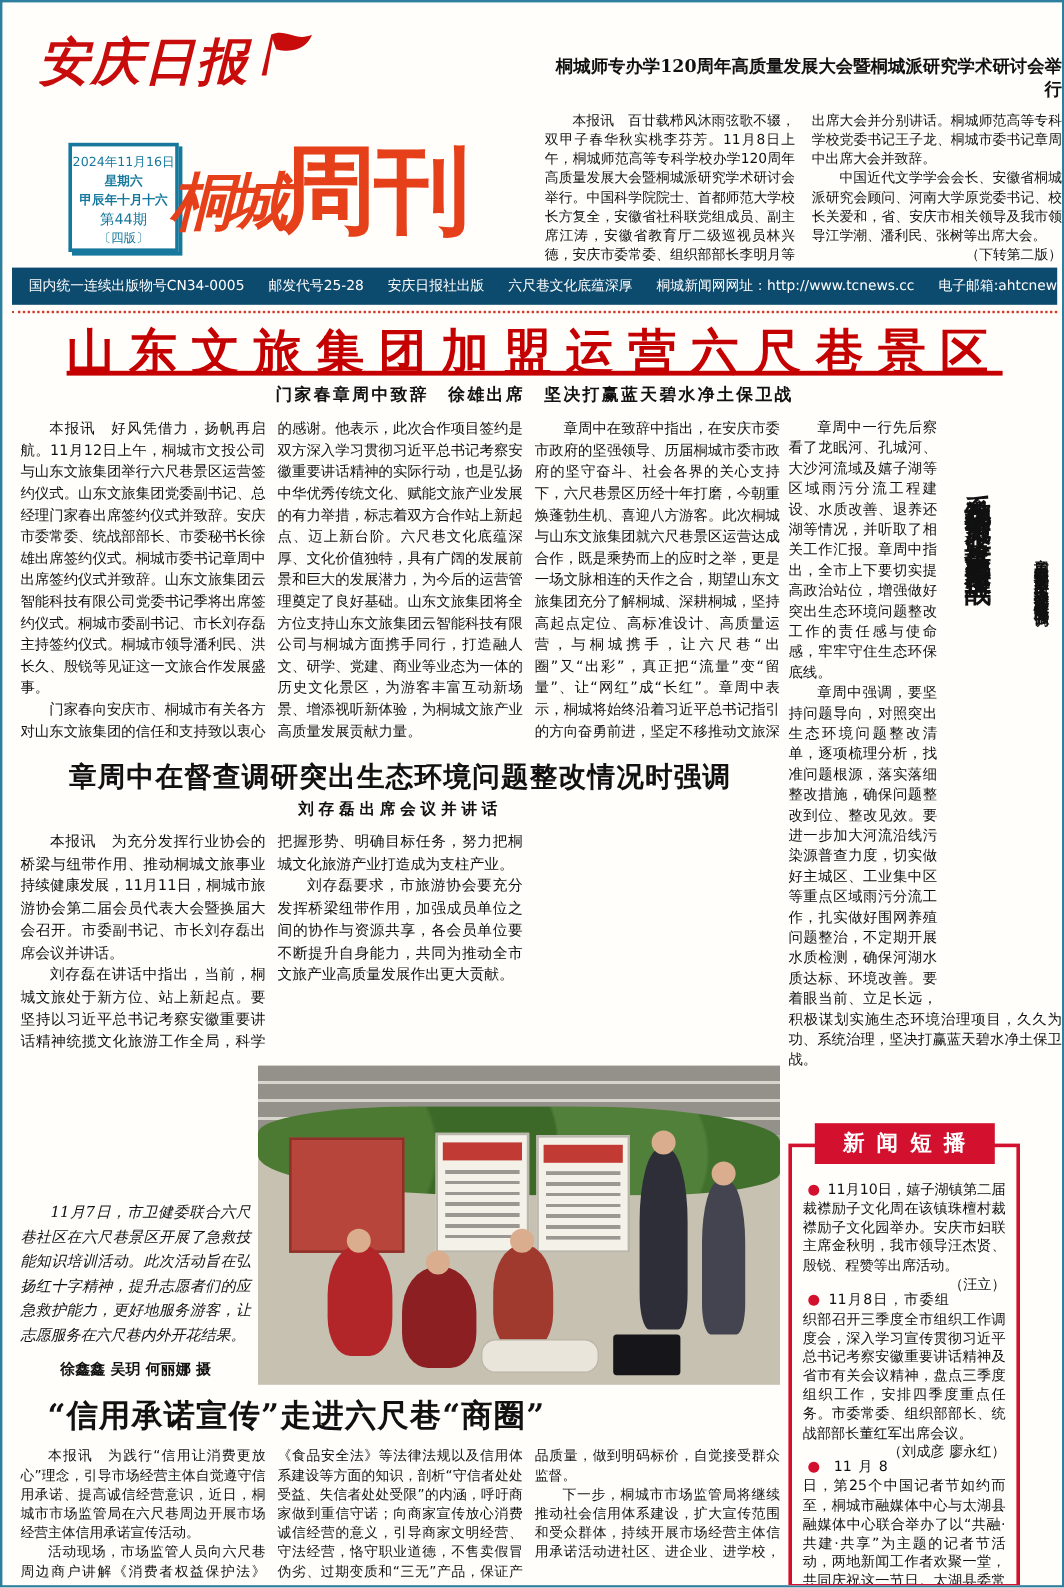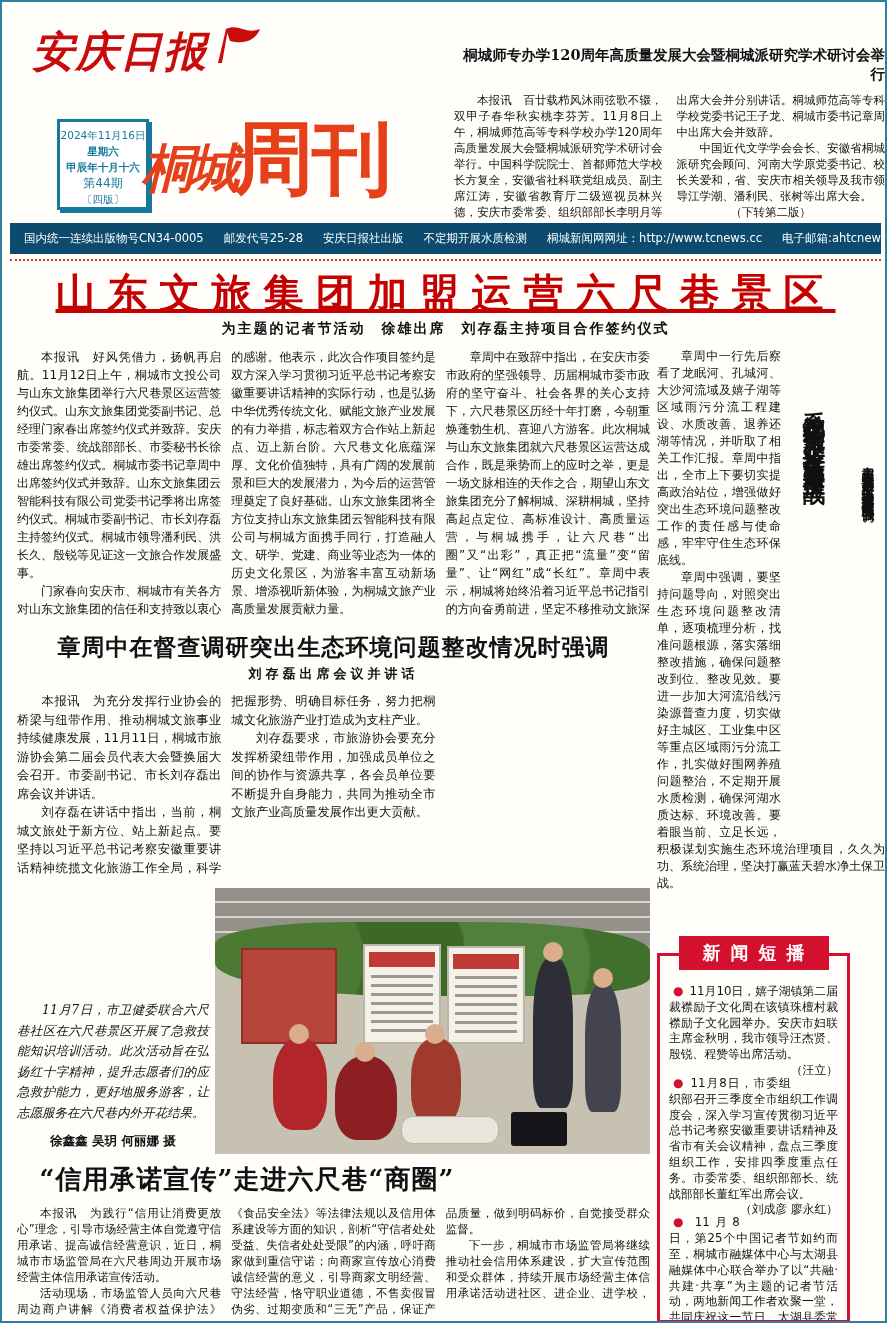--- a/index.html
+++ b/index.html
@@ -1,20 +1,20 @@
 <!DOCTYPE html>
 <html><head>
 <meta charset="utf-8">
 <style>
   html,body{margin:0;padding:0;background:#e8e8e4;}
   .page{position:relative;width:887px;height:1323px;margin:0 auto;background:#fffefa;
         border:2px solid #2e7f9e;box-sizing:border-box;overflow:hidden;
         font-family:"DejaVu Sans",sans-serif;color:#111;}
   p{margin:0;text-indent:2em;text-align:justify;}
-  .byline-r{text-align:center;text-indent:0;padding-right:20px;}
+  .byline-r{text-align:right;text-indent:0;padding-right:0;}
 
   
   .logo{position:absolute;left:30px;top:22px;display:flex;align-items:center;}
   .logo-text{font-family:"DejaVu Serif",serif;font-style:italic;font-weight:900;
              font-size:42px;color:#c80b0b;letter-spacing:2px;}
   .flag{margin-left:4px;margin-top:-14px;}
   .date-box{position:absolute;left:55px;top:117px;width:92px;height:91px;box-sizing:border-box;
             border:3px solid #16789d;box-shadow:3px 3px 0 #16789d;background:#fff;
             color:#16789d;text-align:center;font-size:10.5px;line-height:16px;padding-top:5px;}
   .date-box .bold{font-weight:700;}
@@ -150,28 +150,28 @@
       <p>本报讯　百廿载栉风沐雨弦歌不辍，双甲子春华秋实桃李芬芳。11月8日上午，桐城师范高等专科学校办学120周年高质量发展大会暨桐城派研究学术研讨会举行。中国科学院院士、首都师范大学校长方复全，安徽省社科联党组成员、副主席江涛，安徽省教育厅二级巡视员林兴德，安庆市委常委、组织部部长李明月等出席大会并分别讲话。桐城师范高等专科学校党委书记王子龙、桐城市委书记章周中出席大会并致辞。</p>
       <p>中国近代文学学会会长、安徽省桐城派研究会顾问、河南大学原党委书记、校长关爱和，省、安庆市相关领导及我市领导江学潮、潘利民、张树等出席大会。</p>
       <p class="byline-r">（下转第二版）</p>
     </div>
   </div>
 
   <div class="info-bar">
     <span>国内统一连续出版物号CN34-0005</span>
     <span>邮发代号25-28</span>
     <span>安庆日报社出版</span>
-    <span>不定期开展水质检测</span>
+    <span>六尺巷文化底蕴深厚</span>
     <span>桐城新闻网网址：http://www.tcnews.cc</span>
     <span>电子邮箱:ahtcnews@163.com</span>
   </div>
   <div class="dotted-sep"></div>
 
   <h1 class="main-headline">山东文旅集团加盟运营六尺巷景区</h1>
-  <div class="main-sub">为主题的记者节活动　徐雄出席　刘存磊主持项目合作签约仪式</div>
+  <div class="main-sub">门家春章周中致辞　徐雄出席　坚决打赢蓝天碧水净土保卫战</div>
   <div class="main-body cols3">
     <p>本报讯　好风凭借力，扬帆再启航。11月12日上午，桐城市文投公司与山东文旅集团举行六尺巷景区运营签约仪式。山东文旅集团党委副书记、总经理门家春出席签约仪式并致辞。安庆市委常委、统战部部长、市委秘书长徐雄出席签约仪式。桐城市委书记章周中出席签约仪式并致辞。山东文旅集团云智能科技有限公司党委书记季将出席签约仪式。桐城市委副书记、市长刘存磊主持签约仪式。桐城市领导潘利民、洪长久、殷锐等见证这一文旅合作发展盛事。</p>
     <p>门家春向安庆市、桐城市有关各方对山东文旅集团的信任和支持致以衷心的感谢。他表示，此次合作项目签约是双方深入学习贯彻习近平总书记考察安徽重要讲话精神的实际行动，也是弘扬中华优秀传统文化、赋能文旅产业发展的有力举措，标志着双方合作站上新起点、迈上新台阶。六尺巷文化底蕴深厚、文化价值独特，具有广阔的发展前景和巨大的发展潜力，为今后的运营管理奠定了良好基础。山东文旅集团将全方位支持山东文旅集团云智能科技有限公司与桐城方面携手同行，打造融人文、研学、党建、商业等业态为一体的历史文化景区，为游客丰富互动新场景、增添视听新体验，为桐城文旅产业高质量发展贡献力量。</p>
     <p>章周中在致辞中指出，在安庆市委市政府的坚强领导、历届桐城市委市政府的坚守奋斗、社会各界的关心支持下，六尺巷景区历经十年打磨，今朝重焕蓬勃生机、喜迎八方游客。此次桐城与山东文旅集团就六尺巷景区运营达成合作，既是乘势而上的应时之举，更是一场文脉相连的天作之合，期望山东文旅集团充分了解桐城、深耕桐城，坚持高起点定位、高标准设计、高质量运营，与桐城携手，让六尺巷“出圈”又“出彩”，真正把“流量”变“留量”、让“网红”成“长红”。章周中表示，桐城将始终沿着习近平总书记指引的方向奋勇前进，坚定不移推动文旅深度融合、双向赋能，让桐城文旅资源“旺”起来、文旅品牌“靓”起来、文旅环境“优”起来，真正把文化旅游业打造成支柱产业。</p>
 
   </div>
 
   <div class="eco">
     <div class="eco-float">
       <div class="eco-headline vtext">系统谋划分类施策 坚决打赢蓝天碧水净土保卫战</div>

